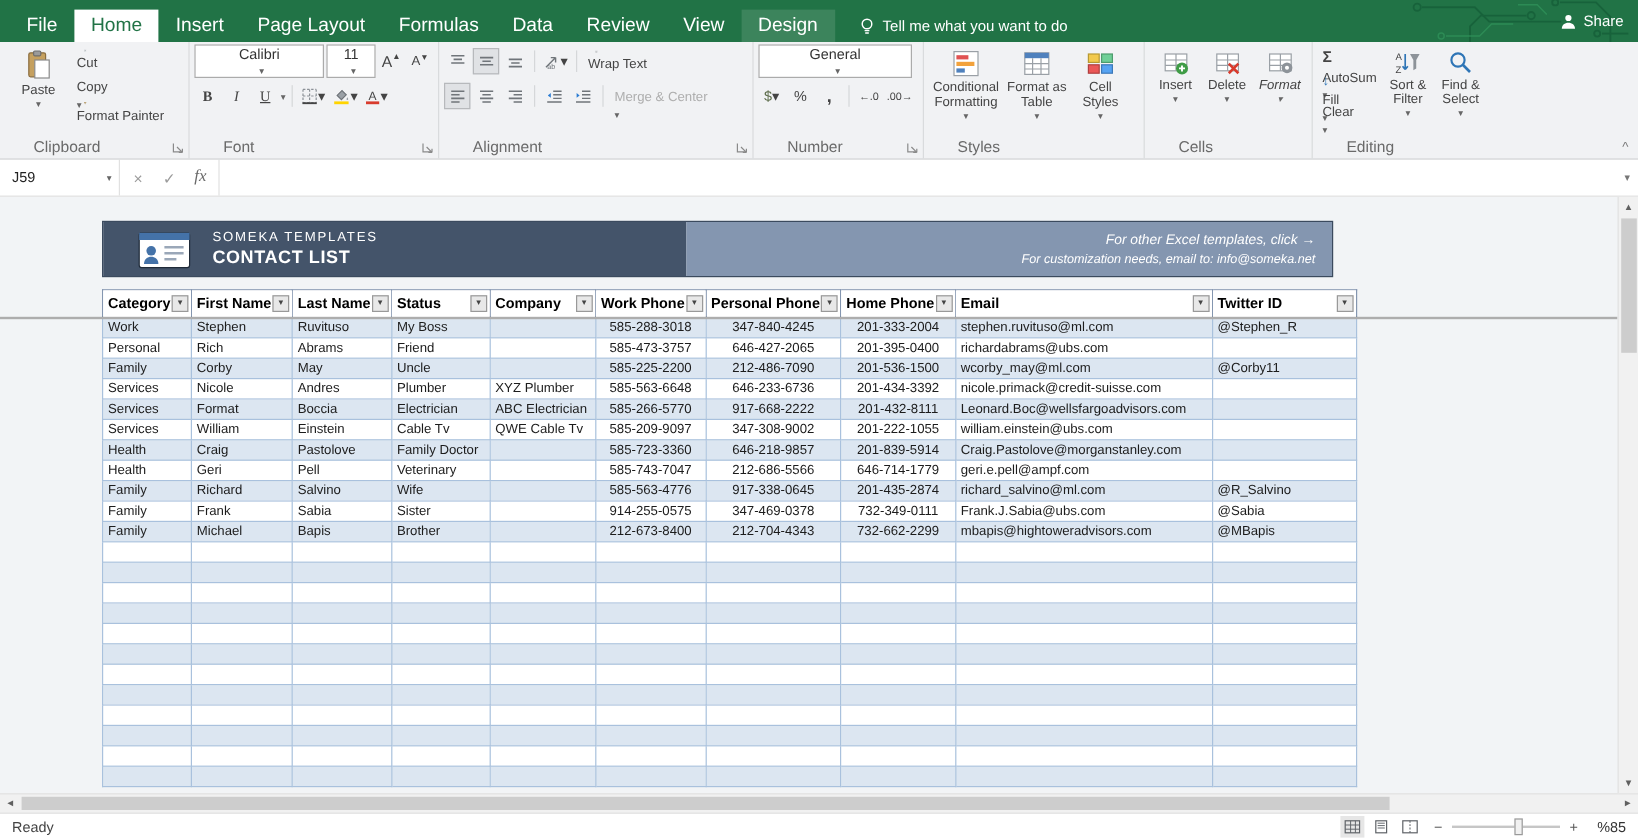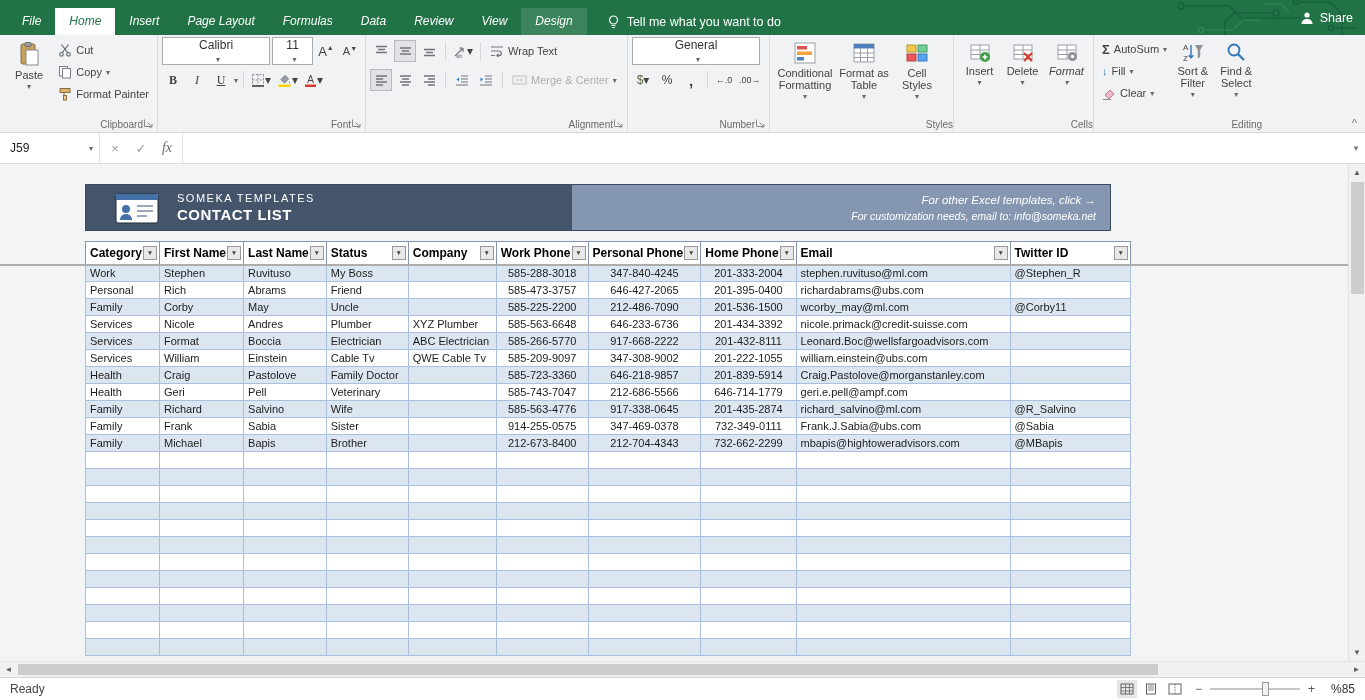--- a/index.html
+++ b/index.html
@@ -3,35 +3,35 @@
 <meta charset="utf-8">
 <style>
   * { box-sizing: border-box; margin: 0; padding: 0; }
   html,body { width:1365px; height:700px; overflow:hidden; }
   body { font-family:"Liberation Sans", sans-serif; background:#fff; font-size:12px; color:#333; }
 
   
   .tabbar { height:35px; background:#217346; position:relative; display:flex; align-items:flex-end; color:#fff; }
   .circuit { position:absolute; right:0; top:0; height:35px; width:330px; pointer-events:none; }
   .tabs { display:flex; margin-left:8px; position:relative; z-index:2; }
-  .rtab { padding:0 14px; height:27px; line-height:27px; font-size:12px; white-space:nowrap; cursor:default;font-style:italic; }
+  .rtab { padding:0 14px; height:27px; line-height:27px; font-size:16px; white-space:nowrap; cursor:default; }
   .rtab.active { background:#fff; color:#217346; }
   .rtab.contextual { background:rgba(255,255,255,0.12); }
   .tellme { display:flex; align-items:center; gap:7px; height:27px; margin-left:20px; font-size:12.5px; position:relative; z-index:2; }
   .share { position:absolute; right:12px; top:0; height:35px; display:flex; align-items:center; gap:6px; font-size:12.5px; z-index:3; }
 
   
   .ribbon { height:98px; background:#f1f2f4; display:flex; border-bottom:1px solid #d2d4d6; position:relative; }
   .rgroup { position:relative; padding:3px 4px 17px 4px; border-right:1px solid #d9dbdd; display:flex; align-items:flex-start; }
-  .glabel { position:absolute; bottom:2px; left:0; right:14px; text-align:right; font-size:10px; color:#6a6a6a; white-space:nowrap; }
+  .glabel { position:absolute; bottom:2px; left:0; right:14px; text-align:left; font-size:13px; color:#6a6a6a; white-space:nowrap;padding-left:28px; }
   .launcher { position:absolute; bottom:3px; right:3px; width:11px; height:11px; }
   .bigbtn { display:flex; flex-direction:column; align-items:center; width:56px; padding:3px 2px 0; font-size:11px; color:#444; text-align:center; line-height:12px; gap:2px; }
   .bigbtn .dd { font-size:8px; color:#666; line-height:8px; }
   .smalls { display:flex; flex-direction:column; justify-content:flex-start; }
-  .sbtn { display:flex; align-items:center; gap:4px; font-size:11px; color:#444; padding:2px 4px; height:22px; white-space:nowrap; }
+  .sbtn { display:flex; align-items:flex-start; gap:4px; font-size:11px; color:#444; padding:2px 4px; height:22px; white-space:nowrap;flex-direction:column; }
   .sbtn .dd { font-size:8px; color:#666; }
   .tbtn { display:flex; align-items:center; justify-content:center; min-width:22px; height:22px; font-size:12px; color:#444; padding:0 2px; }
   .tbtn.toggled { background:#e0e2e5; border:1px solid #b7b9bc; }
   .combo { background:#fff; border:1px solid #ababab; height:28px; display:flex; align-items:center; justify-content:space-between; font-size:12px; color:#333; padding:0 4px;flex-direction:column; }
   .cdd { font-size:8px; color:#666; margin-left:4px; }
   .rrow { display:flex; align-items:center; gap:2px; height:26px; }
   .rcol { display:flex; flex-direction:column; }
   .grayed { color:#aeaeae !important; }
   .vdiv { width:1px; height:18px; background:#d5d7d9; margin:0 3px; }
 

